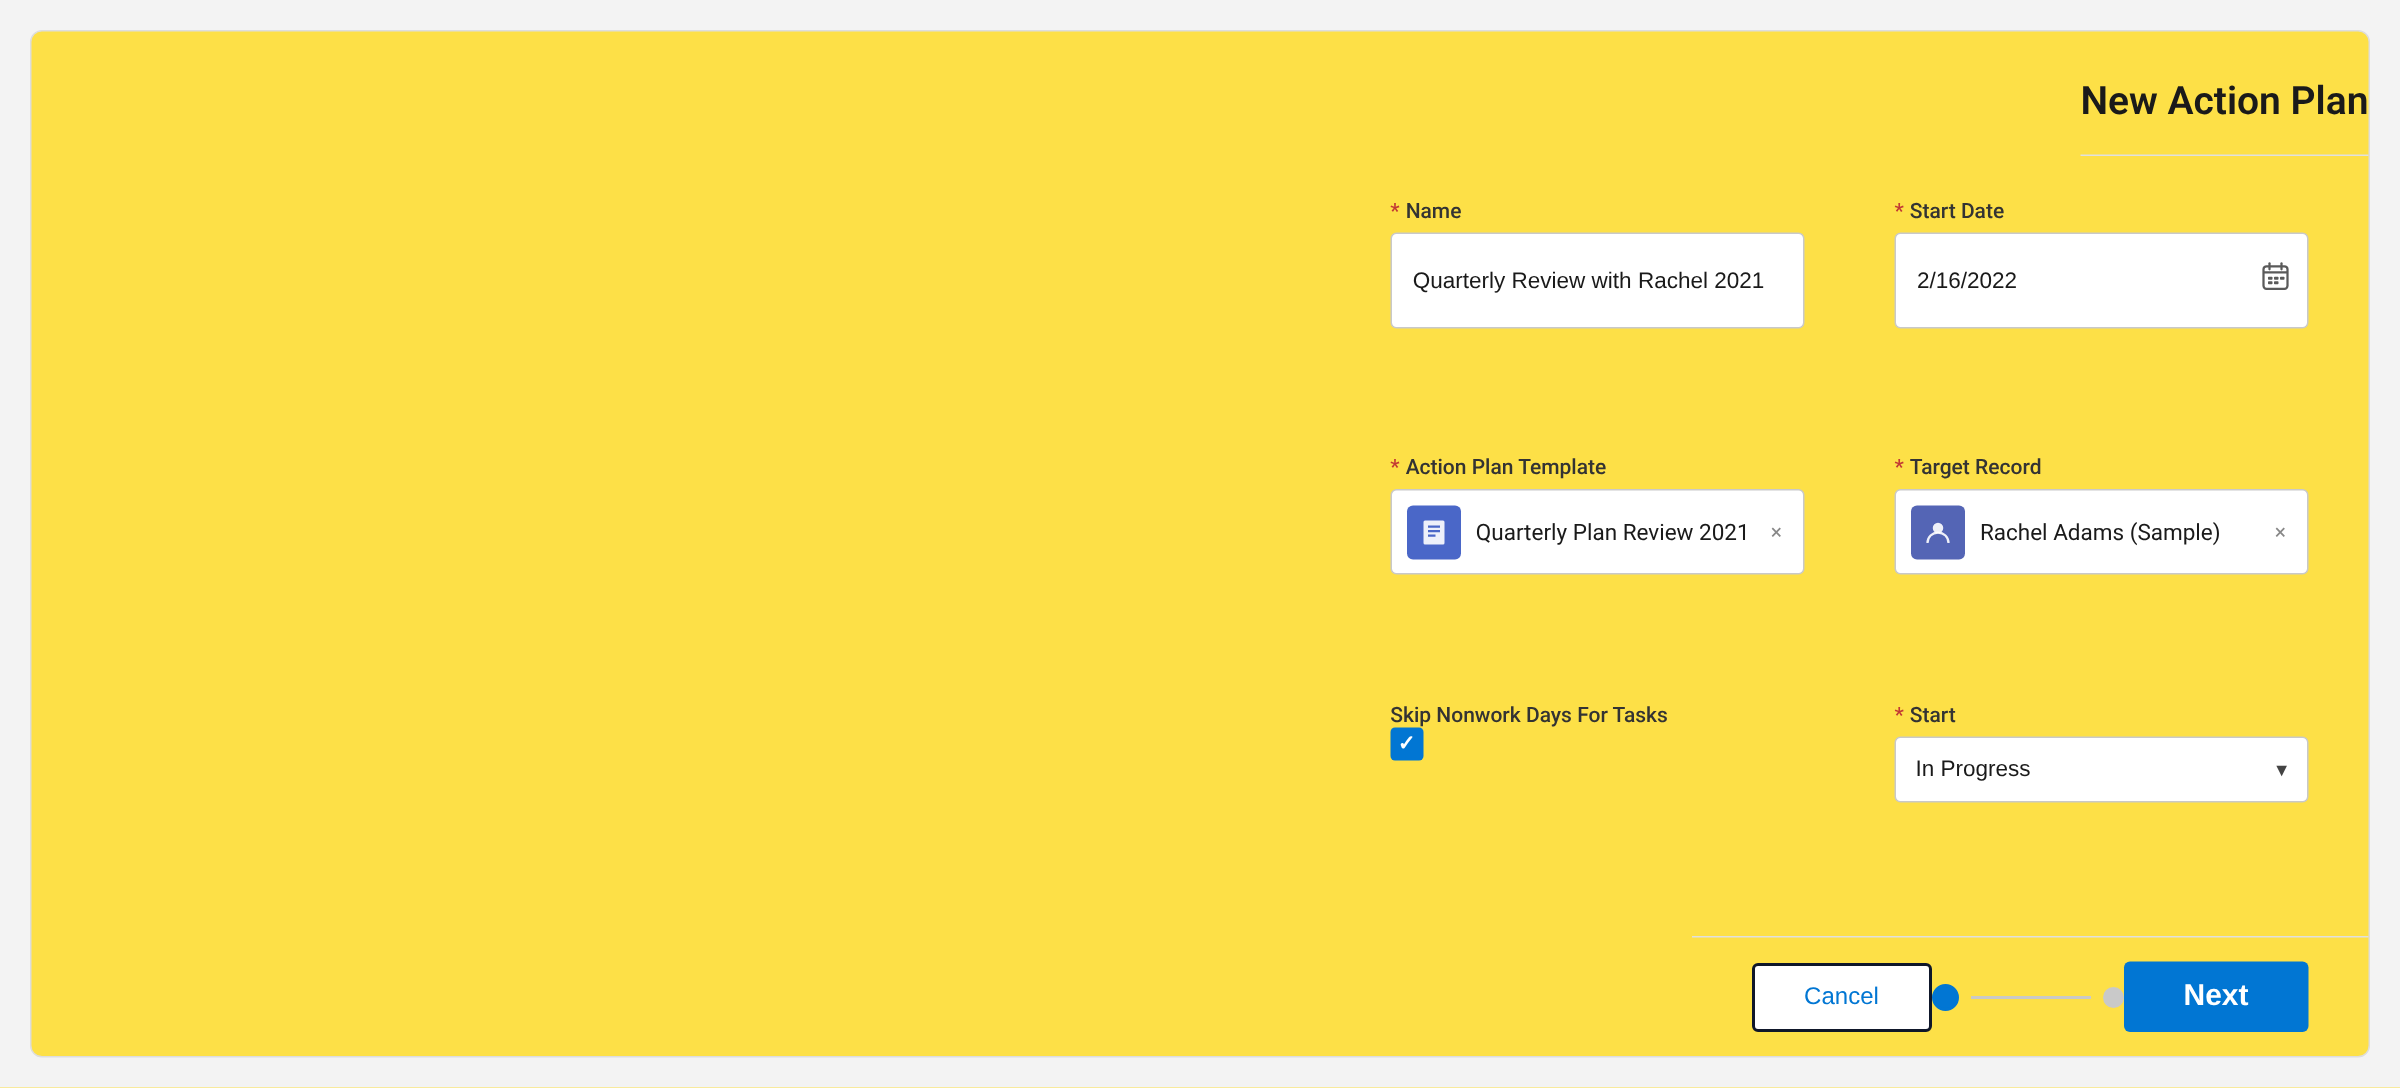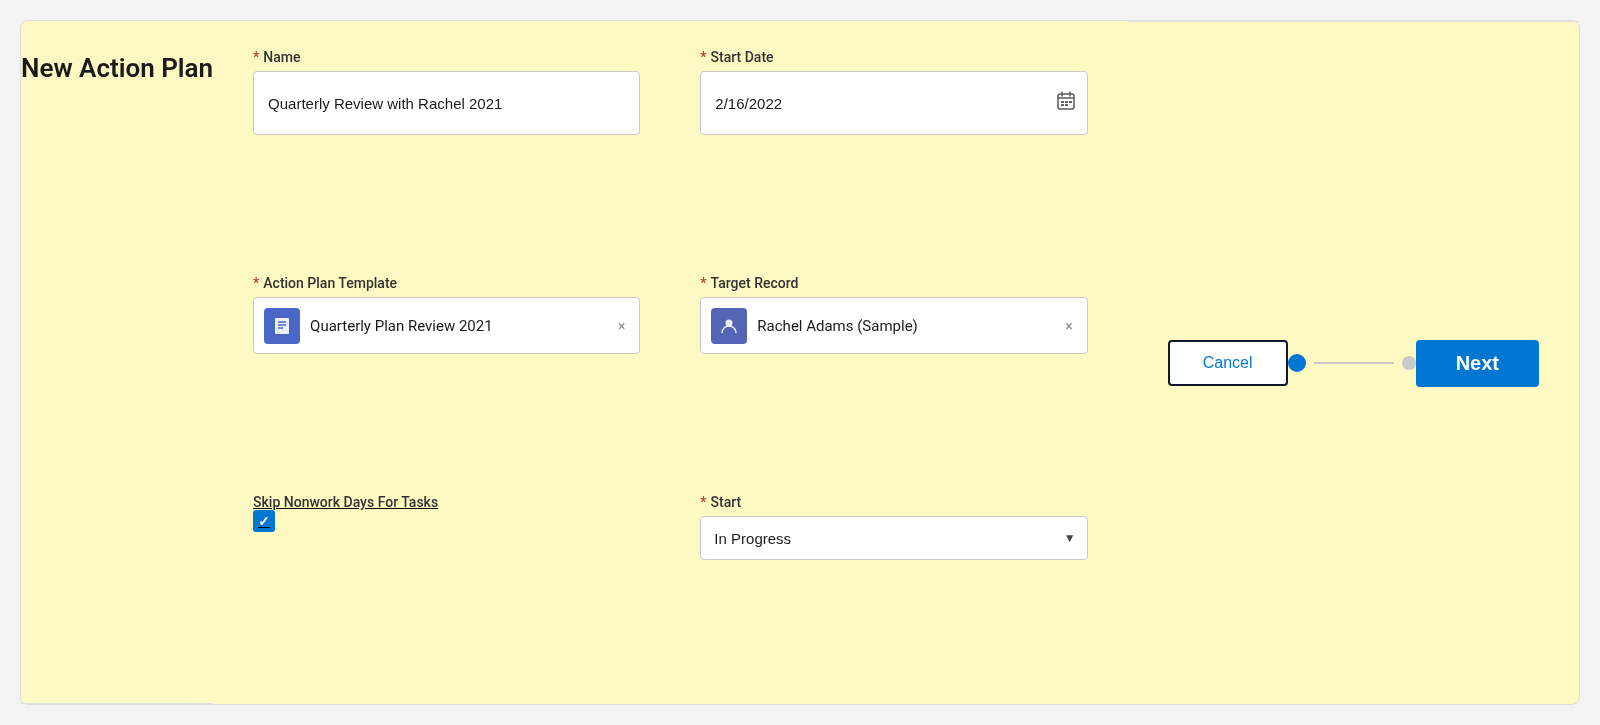--- a/index.html
+++ b/index.html
@@ -14,28 +14,29 @@
       display: flex;
       align-items: center;
       justify-content: center;
       min-height: 100vh;
       width: 1600px;
       height: 725px;
       overflow: hidden;
     }
 
     .modal-container {
-      background: #fef9c3;
+      background: #fde047;
       width: 1560px;
       height: 685px;
       border-radius: 8px;
       border: 1px solid #dddddd;
       display: flex;
-      flex-direction: row;
+      flex-direction: column;
       position: relative;
+      align-items: flex-end;
     }
 
     .modal-header {
       padding: 32px 0 20px 0;
       text-align: center;
       border-bottom: 1px solid #e0e0e0;
     }
 
     .modal-title {
       font-size: 26px;
@@ -141,21 +142,20 @@
       color: #888888;
       cursor: pointer;
       font-size: 14px;
       padding: 4px;
       flex-shrink: 0;
     }
 
     .skip-nonwork-group {
       display: flex;
       flex-direction: column;
-      text-decoration: underline;
     }
 
     .skip-label {
       font-size: 14px;
       color: #333333;
       font-weight: 500;
     }
 
     .checkbox-wrapper {
       display: flex;

